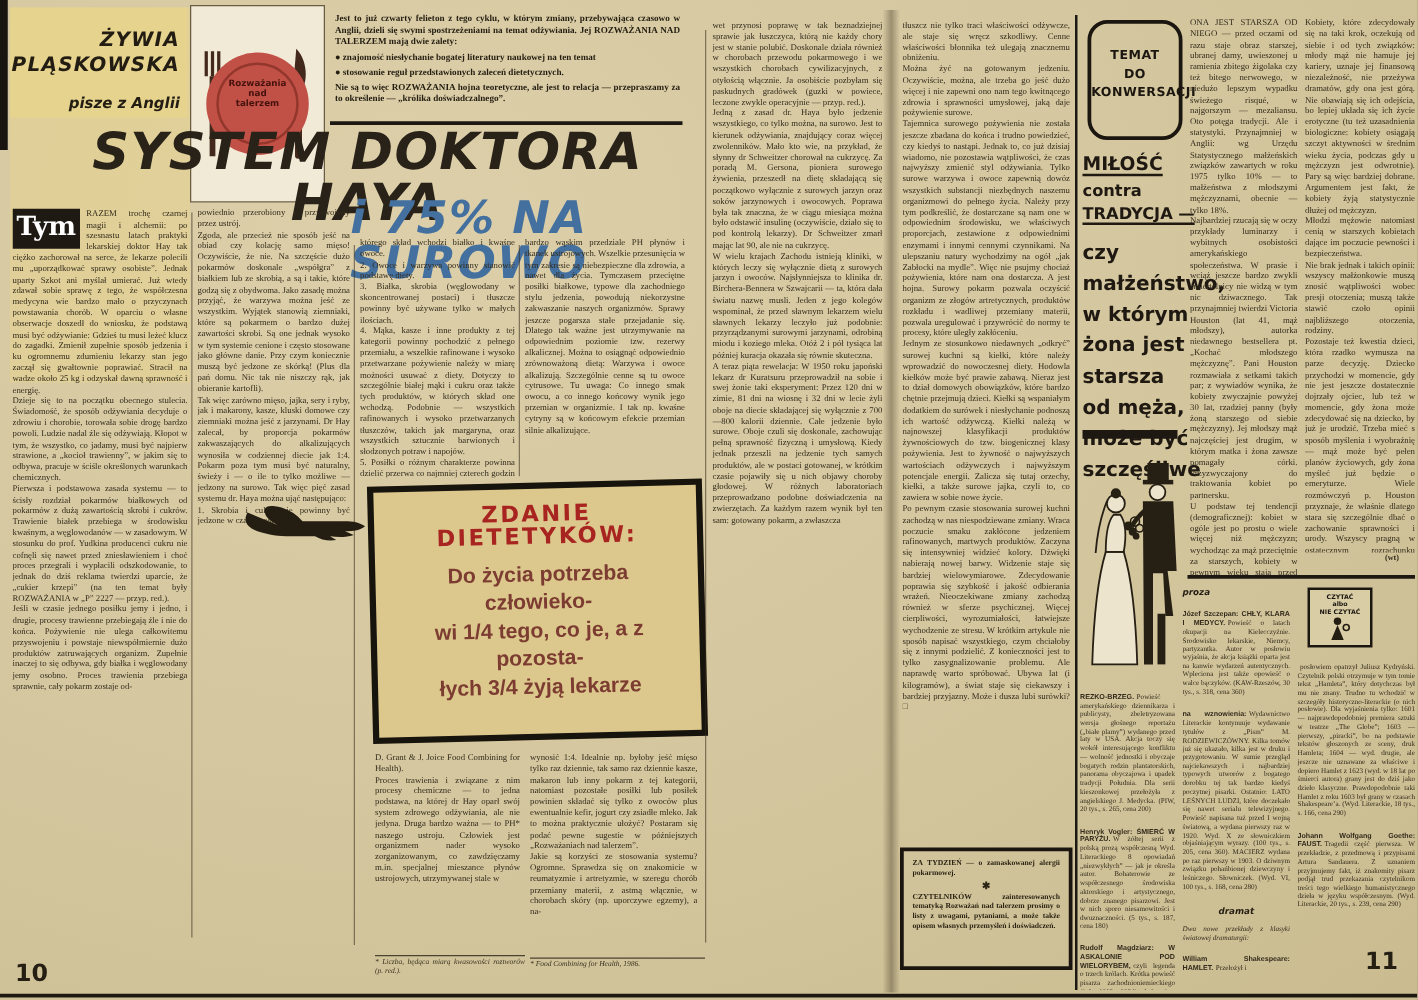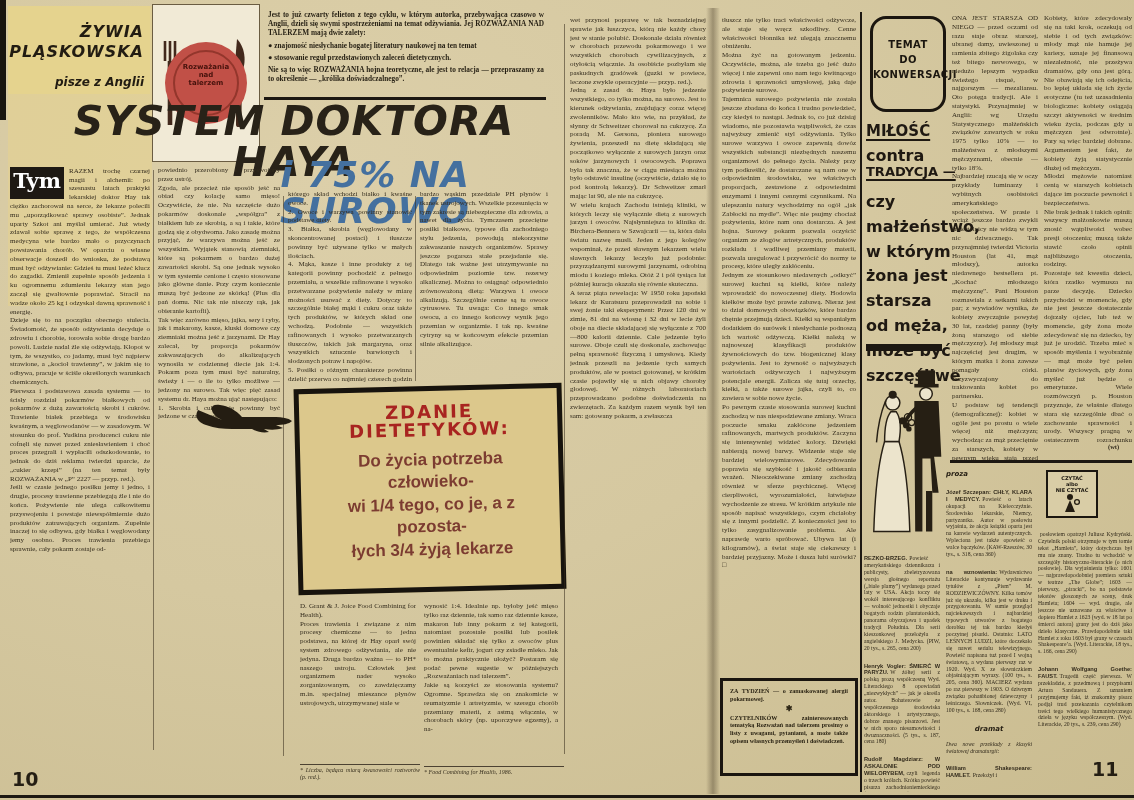--- a/index.html
+++ b/index.html
@@ -83,21 +83,21 @@
 
       <circle cx="53" cy="78" r="41" fill="#c15047"></circle>
       <circle cx="53" cy="78" r="32" fill="none" stroke="#93362c" stroke-width="2"></circle>
     </svg>
     <div class="plate-caption">Rozważania
 nad
 talerzem</div>
   </div>
 
   <div class="abs intro" style="left:268px;top:10px;width:276px;">
-    <div>Jest to już czwarty felieton z tego cyklu, w którym autorka, przebywająca czasowo w Anglii, dzieli się swymi spostrzeżeniami na temat odżywiania. Jej ROZWAŻANIA NAD TALERZEM mają dwie zalety:</div>
+    <div>Jest to już czwarty felieton z tego cyklu, w którym zmiany, przebywająca czasowo w Anglii, dzieli się swymi spostrzeżeniami na temat odżywiania. Jej ROZWAŻANIA NAD TALERZEM mają dwie zalety:</div>
     <div class="b">● znajomość niesłychanie bogatej literatury naukowej na ten temat</div>
     <div class="b">● stosowanie reguł przedstawionych zaleceń dietetycznych.</div>
     <div class="b">Nie są to więc ROZWAŻANIA hojna teoretyczne, ale jest to relacja — przepraszamy za to określenie — „królika doświadczalnego”.</div>
   </div>
   <div class="rule" style="left:264px;top:97px;width:282px;height:3px;"></div>
 
   <div class="abs hl1" style="left:20px;top:101px;width:548px;">SYSTEM DOKTORA HAYA</div>
   <div class="abs hl2" style="left:185px;top:157px;width:380px;">i 75% NA SUROWO</div>
 
   <div class="col" style="left:10px;top:158px;width:140px;height:600px;">
@@ -160,21 +160,21 @@
     <div class="nwstar">✱</div>
     <div>CZYTELNIKÓW zainteresowanych tematyką Rozważań nad talerzem prosimy o listy z uwagami, pytaniami, a może także opisem własnych przemyśleń i doświadczeń.</div>
   </div>
 
   <div class="rule" style="left:860px;top:12px;width:2px;height:780px;"></div>
 
   <div class="abs badge" style="left:870px;top:16px;width:76px;height:96px;">TEMAT
 DO
 KONWERSACJI</div>
   <div class="sb-h underl" style="left:866px;top:122px;font-size:15px;">MIŁOŚĆ</div>
-  <div class="sb-h" style="left:866px;top:146px;font-size:16px;">contra</div>
+  <div class="sb-h" style="left:866px;top:146px;font-size:13px;">contra</div>
   <div class="sb-h underl" style="left:866px;top:164px;font-size:13px;">TRADYCJA —</div>
   <div class="sb-h" style="left:866px;top:190px;font-size:16px;line-height:1.55;">czy
 małżeństwo,
 w którym
 żona jest
 starsza
 od męża,
 może być
 szczęśliwe</div>
   <div class="rule" style="left:866px;top:344px;width:76px;height:7px;"></div>

